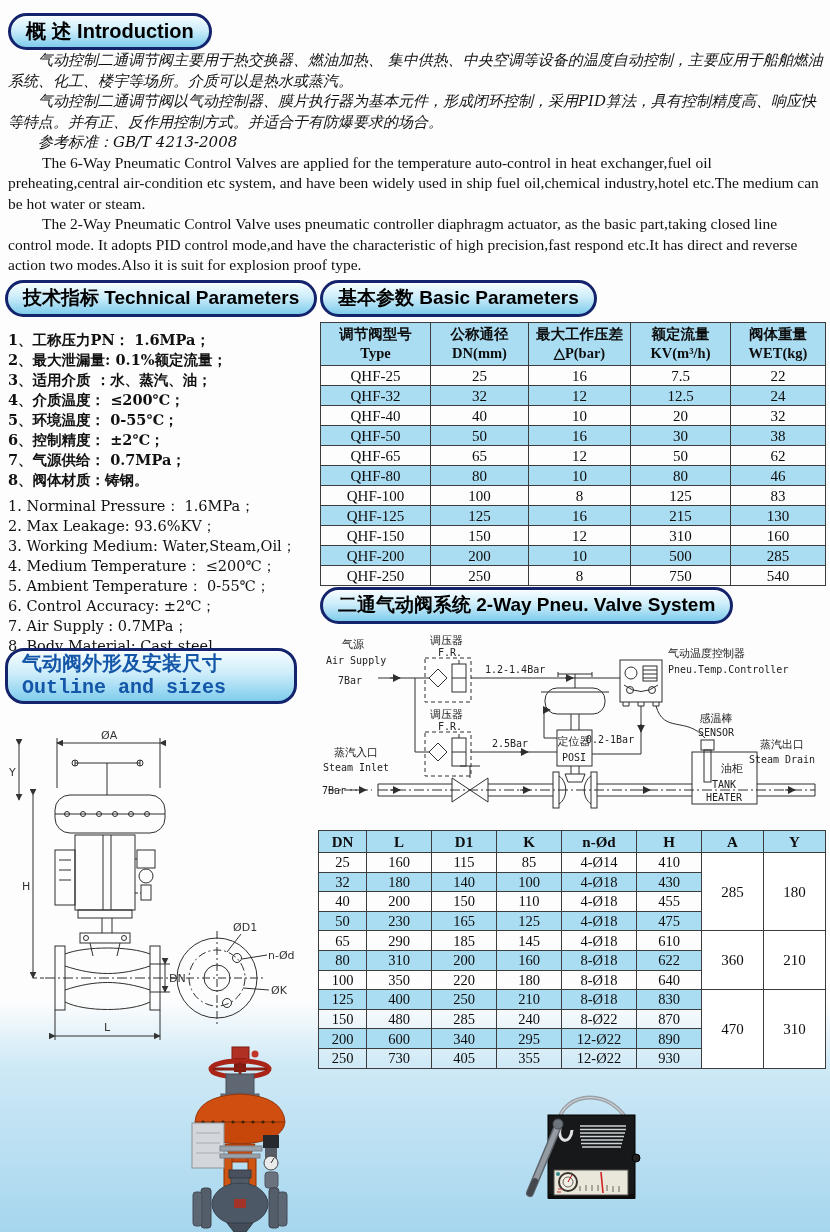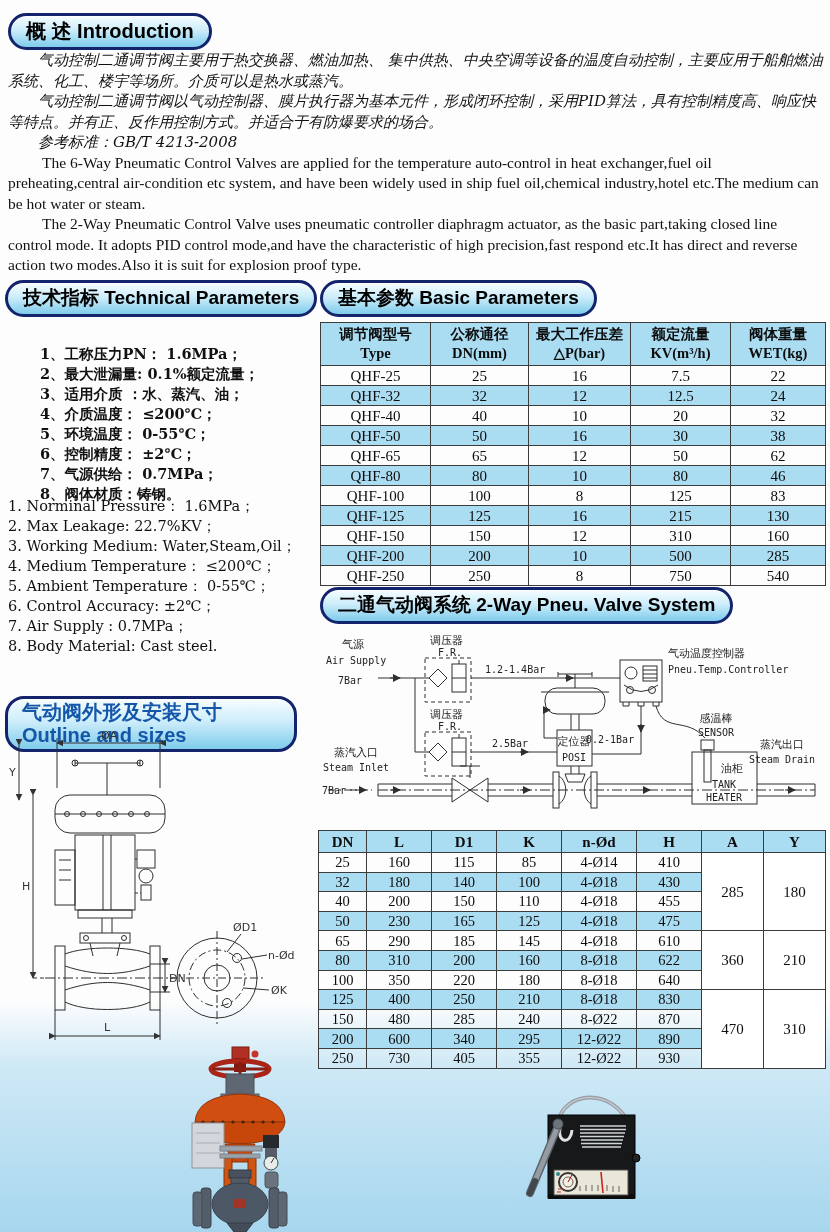--- a/index.html
+++ b/index.html
@@ -59,33 +59,33 @@
     <p class="zh">气动控制二通调节阀主要用于热交换器、燃油加热、 集中供热、中央空调等设备的温度自动控制，主要应用于船舶燃油系统、化工、楼宇等场所。介质可以是热水或蒸汽。</p>
     <p class="zh">气动控制二通调节阀以气动控制器、膜片执行器为基本元件，形成闭环控制，采用PID算法，具有控制精度高、响应快等特点。并有正、反作用控制方式。并适合于有防爆要求的场合。</p>
     <p class="zh">参考标准：GB/T 4213-2008</p>
     <p class="en">The 6-Way Pneumatic Control Valves are applied for the  temperature auto-control in heat exchanger,fuel oil preheating,central air-condition etc system, and have been widely used in ship fuel oil,chemical industry,hotel etc.The medium can be hot water or steam.</p>
     <p class="en">The 2-Way Pneumatic Control Valve uses pneumatic controller  diaphragm actuator, as the basic part,taking closed line control mode. It adopts PID control mode,and have the characteristic of high precision,fast respond etc.It has direct and reverse action two modes.Also it is suit for explosion proof type.</p>
   </div>
 
   <div class="pill small" style="left:5px;top:280px;">
     <span class="t">技术指标 Technical Parameters</span>
   </div>
-  <ul class="tech-list zh" style="top:344px;margin-left:32px;">
+  <ul class="tech-list zh" style="top:330px;">
     <li>1、工称压力PN： 1.6MPa；</li>
     <li>2、最大泄漏量: 0.1%额定流量；</li>
     <li>3、适用介质 ：水、蒸汽、油；</li>
     <li>4、介质温度： ≤200℃；</li>
     <li>5、环境温度： 0-55℃；</li>
     <li>6、控制精度： ±2℃；</li>
     <li>7、气源供给： 0.7MPa；</li>
     <li>8、阀体材质：铸钢。</li>
   </ul>
   <ul class="tech-list en" style="top:496px;">
     <li>1. Norminal Pressure： 1.6MPa；</li>
-    <li>2. Max Leakage: 22.7%KV；</li>
+    <li>2. Max Leakage: 93.6%KV；</li>
     <li>3. Working Medium: Water,Steam,Oil；</li>
     <li>4. Medium Temperature： ≤200℃；</li>
     <li>5. Ambient Temperature： 0-55℃；</li>
     <li>6. Control Accuracy: ±2℃；</li>
     <li>7. Air Supply : 0.7MPa；</li>
     <li>8. Body Material: Cast steel.</li>
   </ul>
 
   <div class="pill small" style="left:320px;top:280px;">
     <span class="t">基本参数 Basic Parameters</span>
@@ -416,21 +416,21 @@
           <td>250</td>
           <td>730</td>
           <td>405</td>
           <td>355</td>
           <td>12-Ø22</td>
           <td>930</td>
         </tr>
       </tbody>
   </table>
 
-  <div class="pill two" style="left:5px;top:696px;width:258px;">
+  <div class="pill two" style="left:5px;top:648px;width:258px;font-family:Liberation Mono, monospace;">
     <span class="t">气动阀外形及安装尺寸</span>
     <span class="t">Outline and sizes</span>
   </div>
   <svg style="left:5px;top:728px;" width="305" height="330" viewBox="0 0 305 330">
     <defs>
       <marker id="ar2" viewBox="0 0 10 10" refX="9" refY="5" markerWidth="7" markerHeight="7" orient="auto">
           <path d="M0,0 L10,5 L0,10 Z" fill="#333"></path>
         </marker>
     </defs>
 

